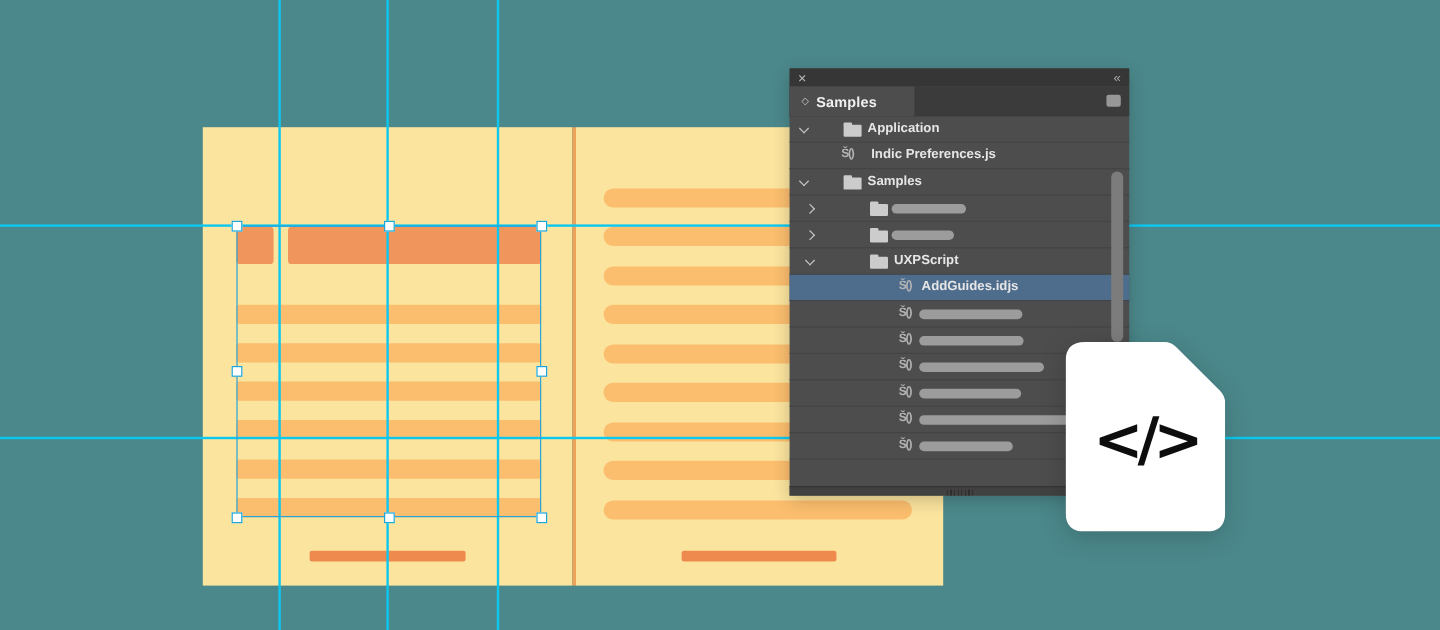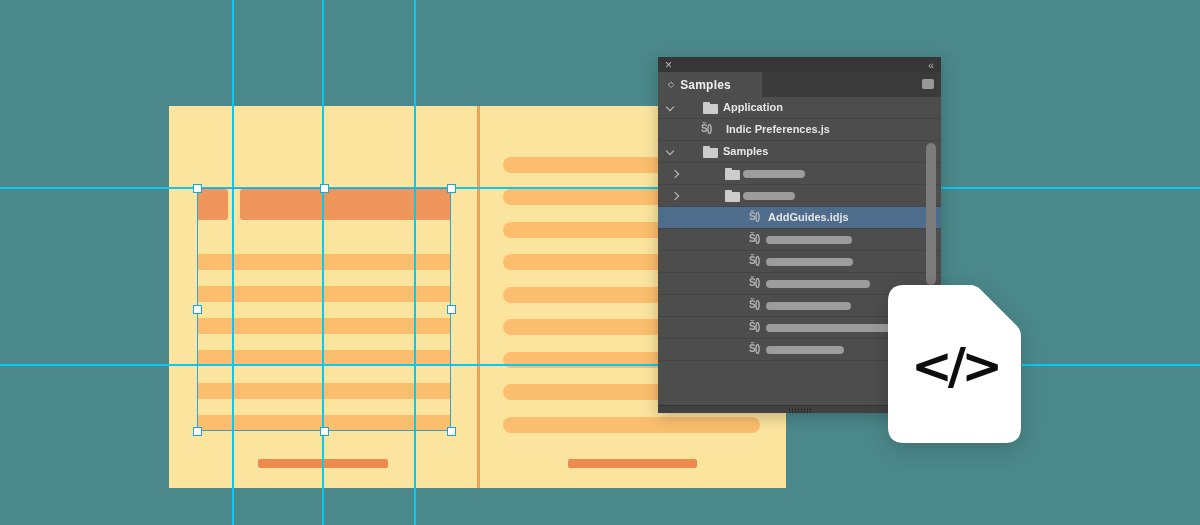--- a/index.html
+++ b/index.html
@@ -145,20 +145,25 @@
         <div class="row">
           <span class="chev right" style="left: 14px;"></span>
           <span class="folder-ico" style="left: 67px;"></span>
           <span class="ph-bar" style="left: 85px; width: 62px;"></span>
         </div>
         <div class="row">
           <span class="chev right" style="left: 14px;"></span>
           <span class="folder-ico" style="left: 67px;"></span>
           <span class="ph-bar" style="left: 85px; width: 52px;"></span>
         </div>
+        <div class="row">
+          <span class="chev down" style="left: 14px;"></span>
+          <span class="folder-ico" style="left: 67px;"></span>
+          <span class="row-label" style="left: 87px;">UXPScript</span>
+        </div>
         <div class="row selected" style="background: rgb(78, 108, 140);">
           <span class="script-ico" style="left: 91px;">Š()</span>
           <span class="row-label" style="left: 110px;">AddGuides.idjs</span>
         </div>
         <div class="row">
           <span class="script-ico" style="left: 91px;">Š()</span>
           <span class="ph-bar" style="left: 108px; width: 86px;"></span>
         </div>
         <div class="row">
           <span class="script-ico" style="left: 91px;">Š()</span>

